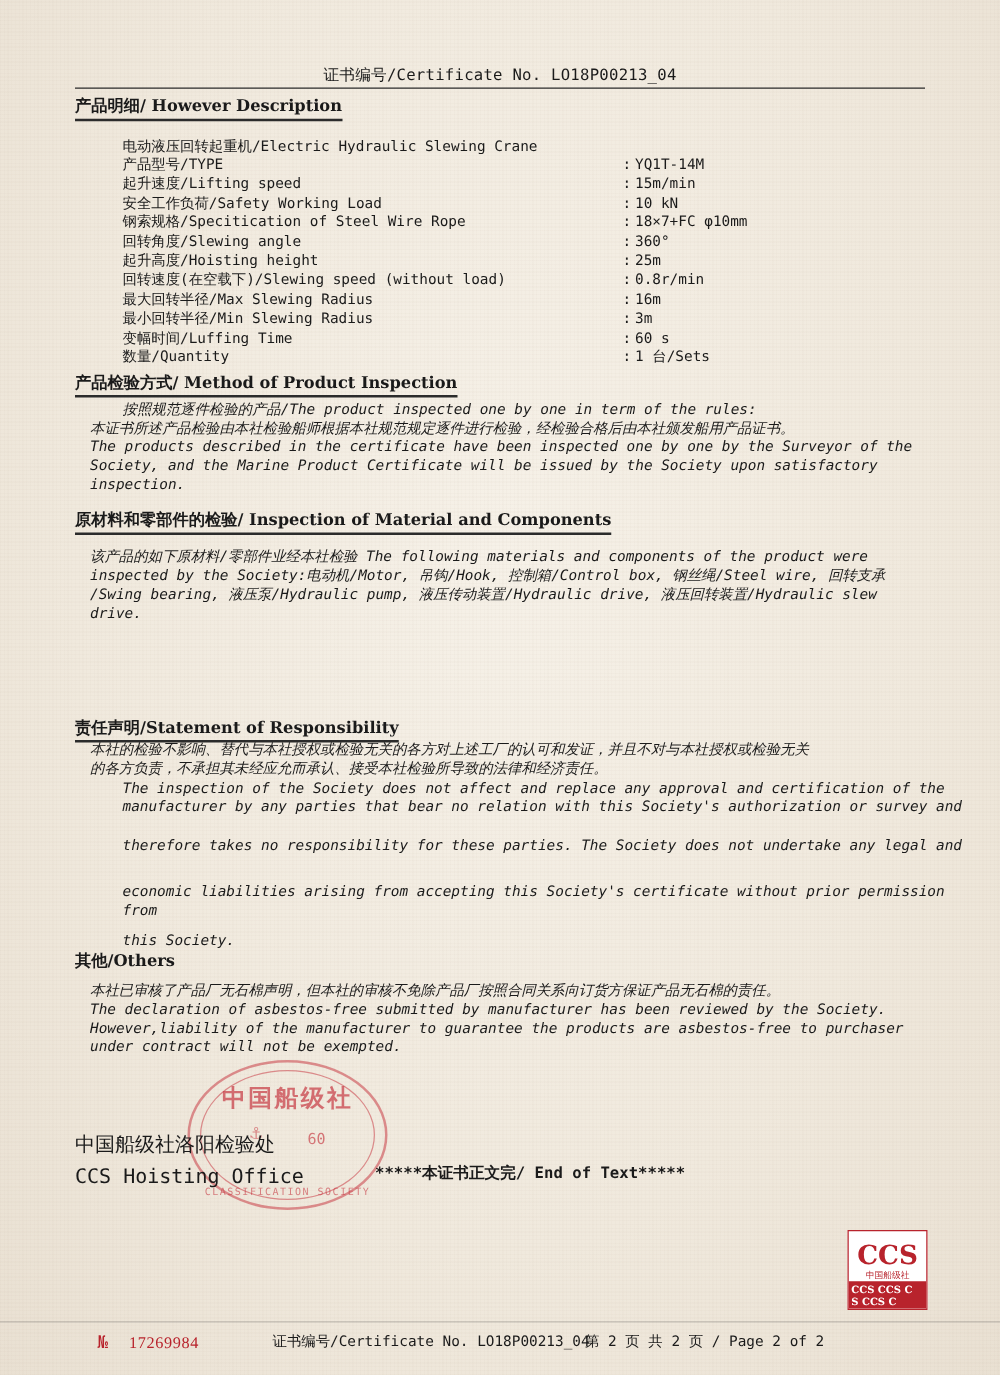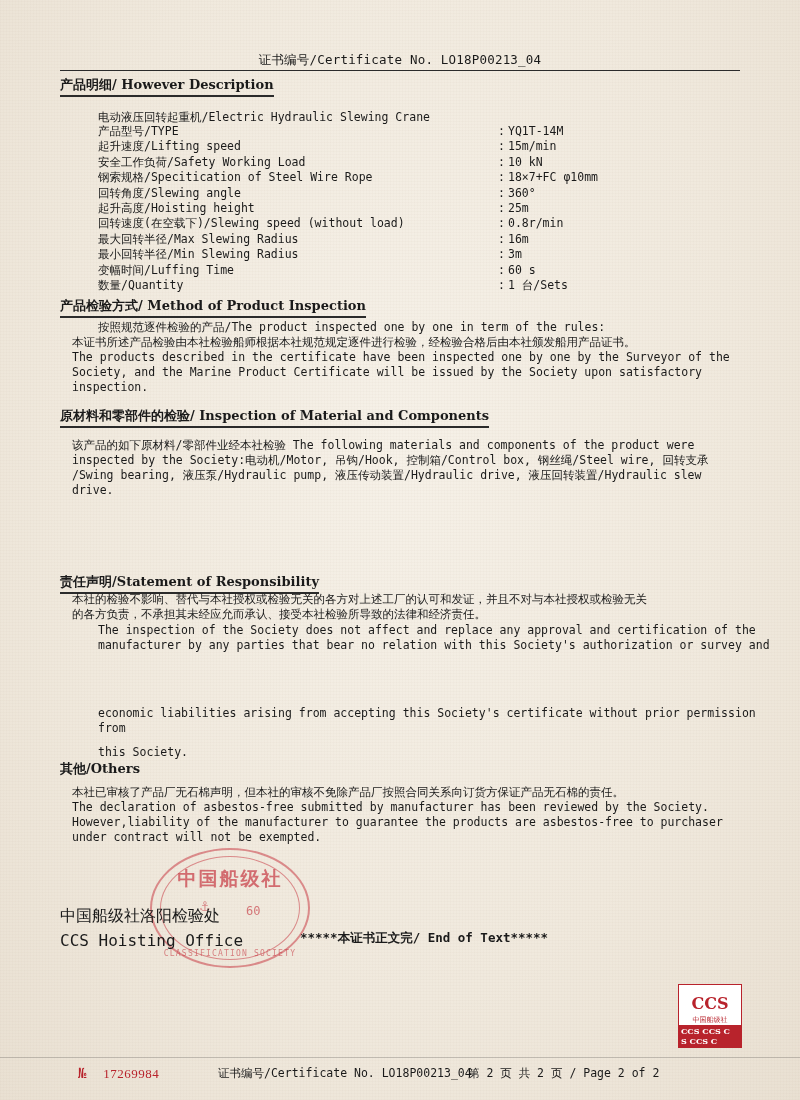--- a/index.html
+++ b/index.html
@@ -60,20 +60,21 @@
     border-bottom: 2px solid #2b2b2b;
     white-space: nowrap;
   }
 
   .body-text {
     position: absolute;
     font-size: 11.5px;
     line-height: 15px;
     white-space: pre-wrap;
     letter-spacing: 0px;
+    font-style: italic;
   }
 
   .spec-table {
     position: absolute;
     left: 98px;
     top: 108px;
     font-size: 11.5px;
     line-height: 15.4px;
     border-collapse: collapse;
   }
@@ -200,21 +201,21 @@
     height: 62px;
     border: 1px solid #b8232c;
     background: #fff;
     overflow: hidden;
   }
   .ccs-logo .top {
     height: 36px;
     color: #b8232c;
     font-family: "DejaVu Serif", serif;
     font-weight: bold;
-    font-size: 16px;
+    font-size: 21px;
     display: flex;
     align-items: center;
     justify-content: center;
     letter-spacing: 0px;
   }
   .ccs-logo .cn {
     position: absolute;
     top: 30px;
     left: 0; right: 0;
     text-align: center;
@@ -323,20 +324,21 @@
   <div class="body-text" style="left:72px; top:438px; width:700px;">该产品的如下原材料/零部件业经本社检验 The following materials and components of the product were
 inspected by the Society:电动机/Motor, 吊钩/Hook, 控制箱/Control box, 钢丝绳/Steel wire, 回转支承
 /Swing bearing, 液压泵/Hydraulic pump, 液压传动装置/Hydraulic drive, 液压回转装置/Hydraulic slew
 drive.</div>
 
   <div class="section-title" style="top:573px;">责任声明/Statement of Responsibility</div>
   <div class="body-text" style="left:72px; top:592px; width:700px;">本社的检验不影响、替代与本社授权或检验无关的各方对上述工厂的认可和发证，并且不对与本社授权或检验无关
 的各方负责，不承担其未经应允而承认、接受本社检验所导致的法律和经济责任。</div>
   <div class="body-text" style="left:98px; top:623px; width:690px;">The inspection of the Society does not affect and replace any approval and certification of the</div>
   <div class="body-text" style="left:98px; top:638px; width:690px;">manufacturer by any parties that bear no relation with this Society's authorization or survey and</div>
+  <div class="body-text" style="left:98px; top:669px; width:690px;">therefore takes no responsibility for these parties. The Society does not undertake any legal and</div>
   <div class="body-text" style="left:98px; top:706px; width:690px;">economic liabilities arising from accepting this Society's certificate without prior permission from</div>
   <div class="body-text" style="left:98px; top:745px; width:690px;">this Society.</div>
 
   <div class="section-title" style="top:760px; border-bottom:none;">其他/Others</div>
   <div class="body-text" style="left:72px; top:785px; width:700px;">本社已审核了产品厂无石棉声明，但本社的审核不免除产品厂按照合同关系向订货方保证产品无石棉的责任。</div>
   <div class="body-text" style="left:72px; top:800px; width:700px;">The declaration of asbestos-free submitted by manufacturer has been reviewed by the Society.
 However,liability of the manufacturer to guarantee the products are asbestos-free to purchaser
 under contract will not be exempted.</div>
 
   <div class="stamp">

